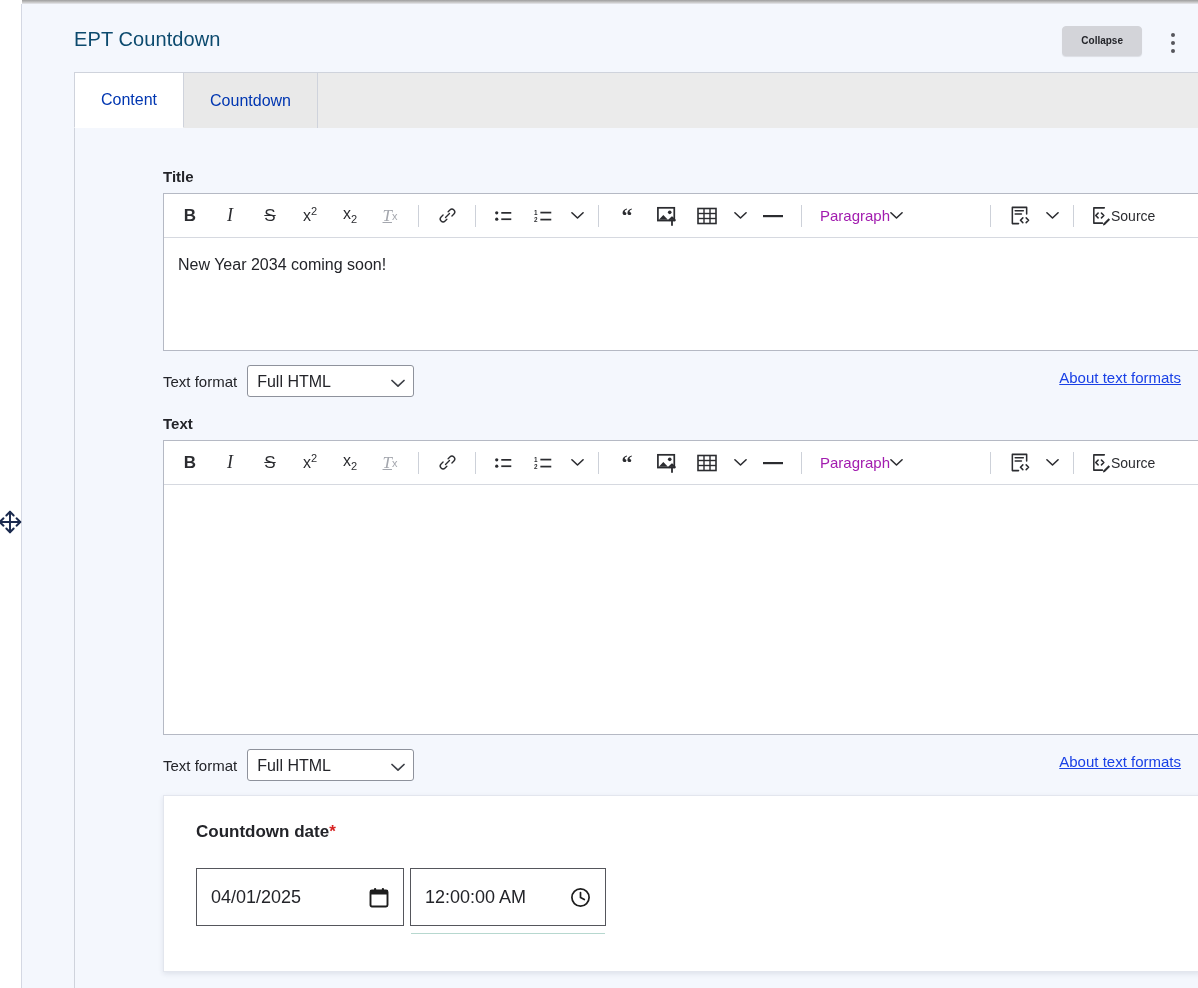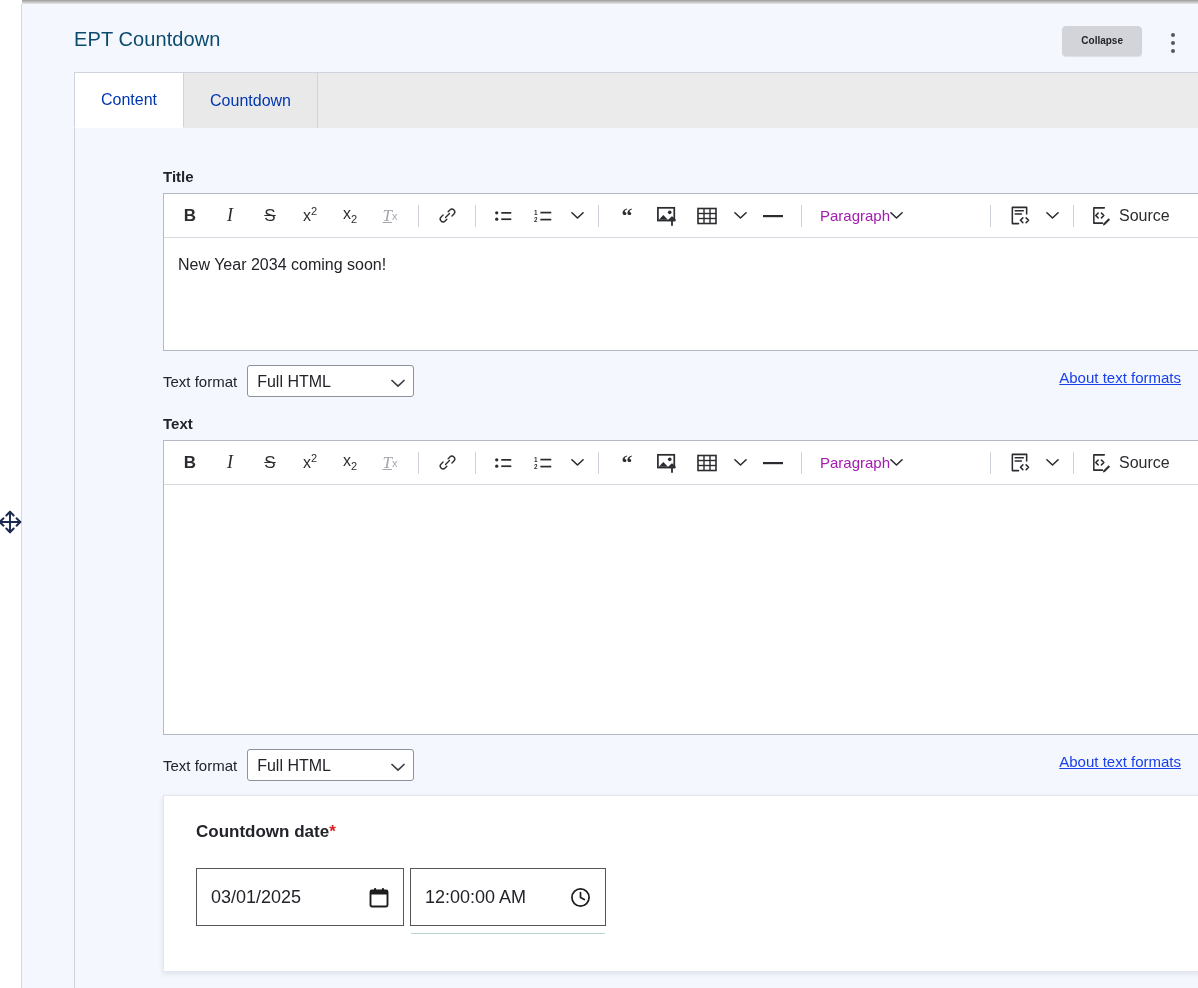--- a/index.html
+++ b/index.html
@@ -112,22 +112,22 @@
   .tb-sub { font-size:16px; }
   .tb-sub sub { font-size:11px; }
   .tb-quote { font-size:22px; font-family:"Liberation Serif", serif; font-weight:bold; line-height:.6;}
 
   .tb-dropdown {
     display:flex; align-items:center; justify-content:flex-start;
     width:172px; height:36px; padding:0 10px; cursor:pointer; color:#a21caf;
     font-size:15px;
   }
   .tb-source {
-    display:flex; align-items:center; gap:8px; height:36px; padding:0 8px;
-    cursor:pointer; color:#2b2c30; font-size:16px;
+    display:flex; align-items:center; gap:0; height:36px; padding:0 8px;
+    cursor:pointer; color:#2b2c30; font-size:14px;
   }
 
   .cke-body { background:#ffffff; padding:18px 14px; }
   .cke-body p { margin:0; font-size:16px; color:#232429; }
 
   
   .format-row { display:flex; align-items:center; margin-top:14px; position:relative; }
   .format-label { font-weight:normal; font-size:15px; margin-right:10px;text-align:center; }
   .format-select {
     appearance:none; -webkit-appearance:none;
@@ -490,21 +490,21 @@
           <a class="about-link">About text formats</a>
         </div>
       </div>
 
       <div class="cd-card" style="position:absolute; left:88px; top:667px; width:1038px; height:177px;">
         <div class="cd-title">
           <span>Countdown date</span><span class="req">*</span>
         </div>
         <div class="cd-inputs">
           <div class="dt-field dt-date">
-            <span>03/01/2025</span>
+            <span>04/01/2025</span>
             <span class="icon-btn">
               <svg width="20" height="21" viewBox="0 0 20 21" fill="none">
                   <rect x="1.5" y="3.5" width="17" height="16" rx="1.4" stroke="#1d1d1d" stroke-width="1.9"></rect>
                   <rect x="1.5" y="3.5" width="17" height="4" fill="#1d1d1d"></rect>
                   <rect x="5" y="1" width="2.2" height="4" rx="1" fill="#1d1d1d"></rect>
                   <rect x="12.8" y="1" width="2.2" height="4" rx="1" fill="#1d1d1d"></rect>
                 </svg>
             </span>
           </div>
           <div class="dt-field dt-time">

